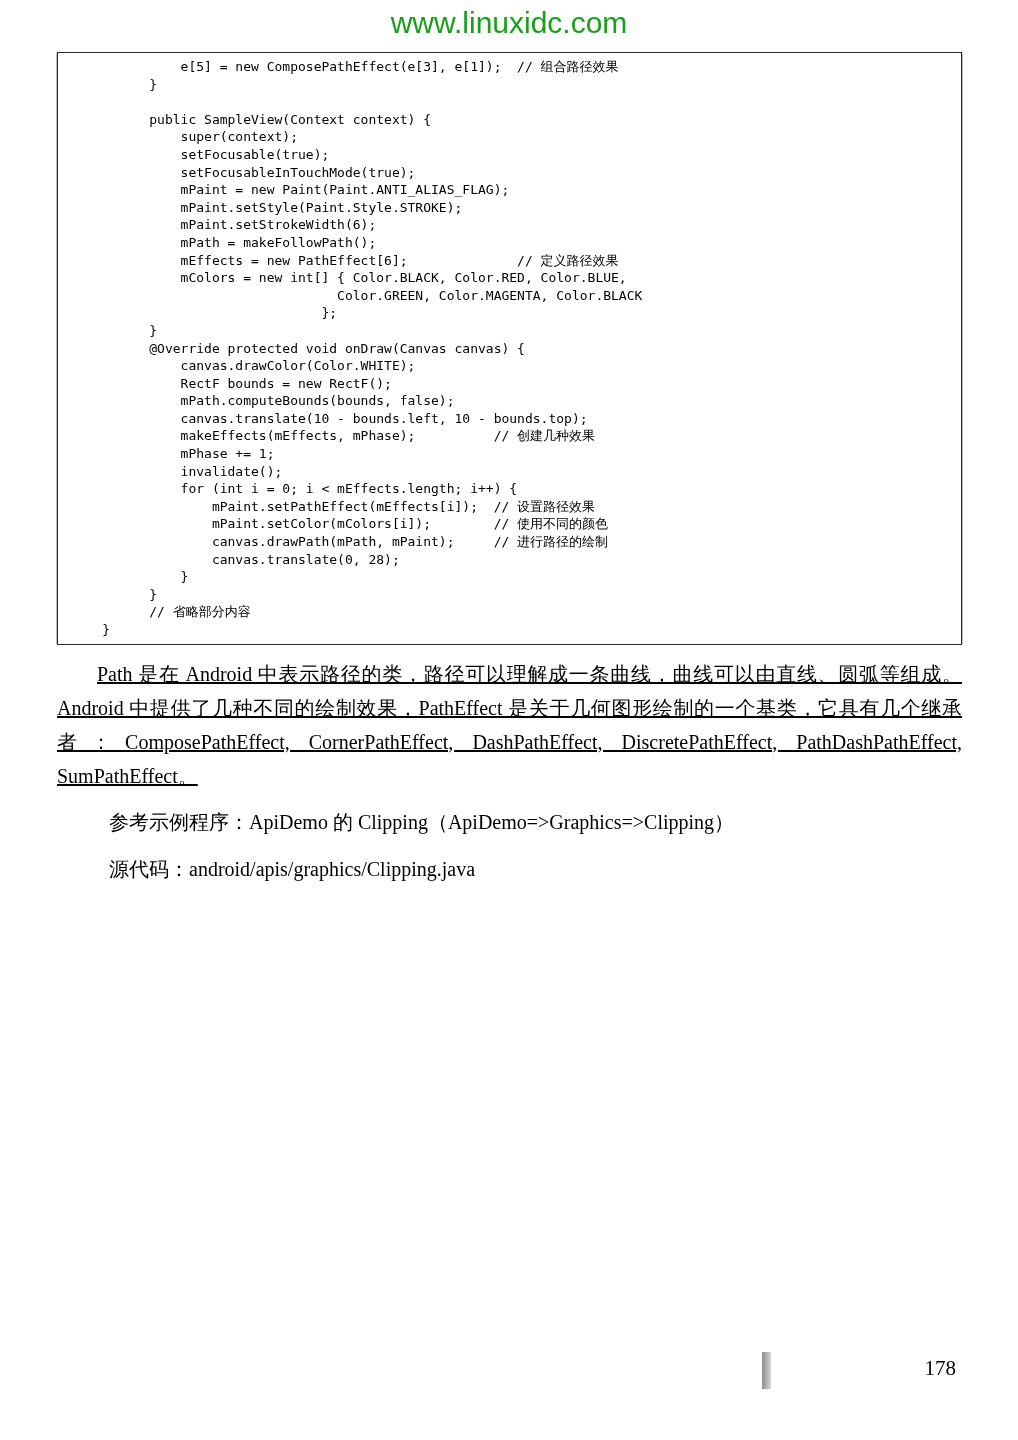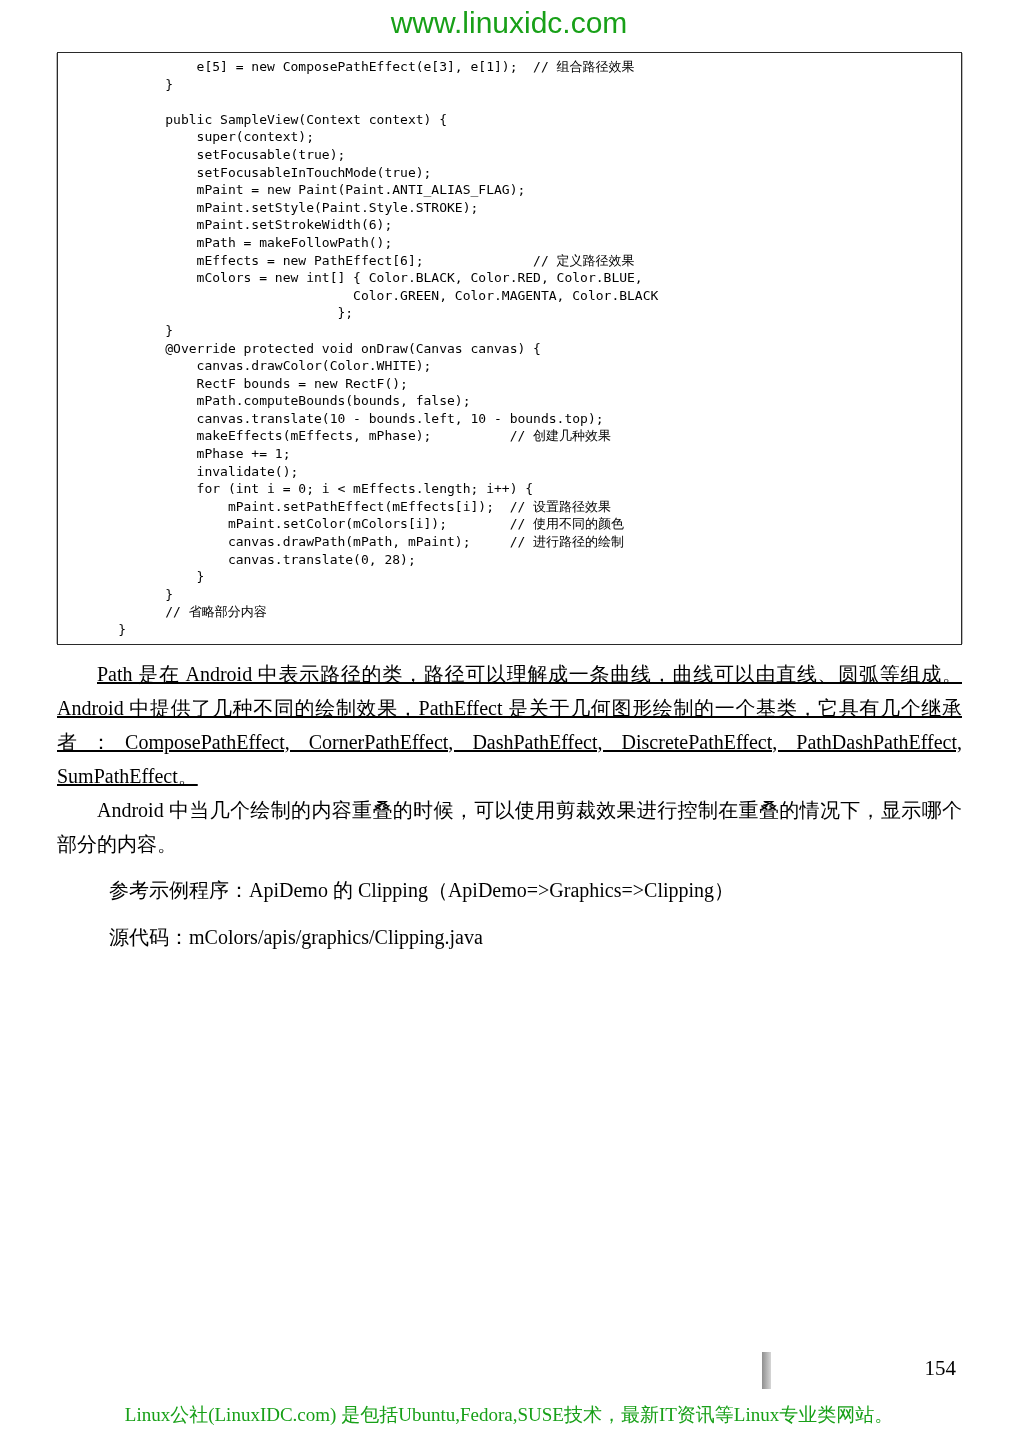--- a/index.html
+++ b/index.html
@@ -18,21 +18,21 @@
     text-align: center;
     font-family: "Liberation Sans", "DejaVu Sans", sans-serif;
     font-size: 30px;
     font-weight: 400;
     color: #18A018;
   }
   .code-box {
     margin: 12px 56px 0 57px;
     border: 1px solid #2a2a2a;
     box-shadow: -2px 0 0 -1px #bbb, 2px 0 0 -1px #bbb;
-    padding: 5px 6px 5px 29px;
+    padding: 5px 6px 5px 13px;
     background: #fff;
   }
   .code-box pre {
     margin: 0;
     white-space: pre;
     font-family: "DejaVu Sans Mono", "Liberation Mono", monospace;
     font-size: 13px;
     line-height: 17.6px;
     color: #000;
   }
@@ -126,28 +126,26 @@
           }
           // 省略部分内容
     }</pre>
   </div>
 
   <div class="body-text">
 
     <p class="para intro">Path 是在 Android 中表示路径的类，路径可以理解成一条曲线，曲线可以由直线、圆弧等组成。Android 中提供了几种不同的绘制效果，PathEffect 是关于几何图形绘制的一个基类，它具有几个继承者：ComposePathEffect, CornerPathEffect, DashPathEffect, DiscretePathEffect, PathDashPathEffect, SumPathEffect。</p>
 
 
-    <p class="para">Android 中当几个绘制的内容重叠的时候，可以使用剪裁效果进行控制在重叠的情况下，显示哪个部分的内容。</p>
 
     <p class="para item">参考示例程序：ApiDemo 的 Clipping（ApiDemo=&gt;Graphics=&gt;Clipping）</p>
 
-    <p class="para item">源代码：mColors/apis/graphics/Clipping.java</p>
+    <p class="para item">源代码：android/apis/graphics/Clipping.java</p>
 
 
   </div>
 
   <div class="scan-artifact"></div>
 
-  <div class="page-number">154</div>
+  <div class="page-number">178</div>
 
-  <div class="watermark-footer">Linux公社(LinuxIDC.com) 是包括Ubuntu,Fedora,SUSE技术，最新IT资讯等Linux专业类网站。</div>
 
 </div>
 
 </body></html>

